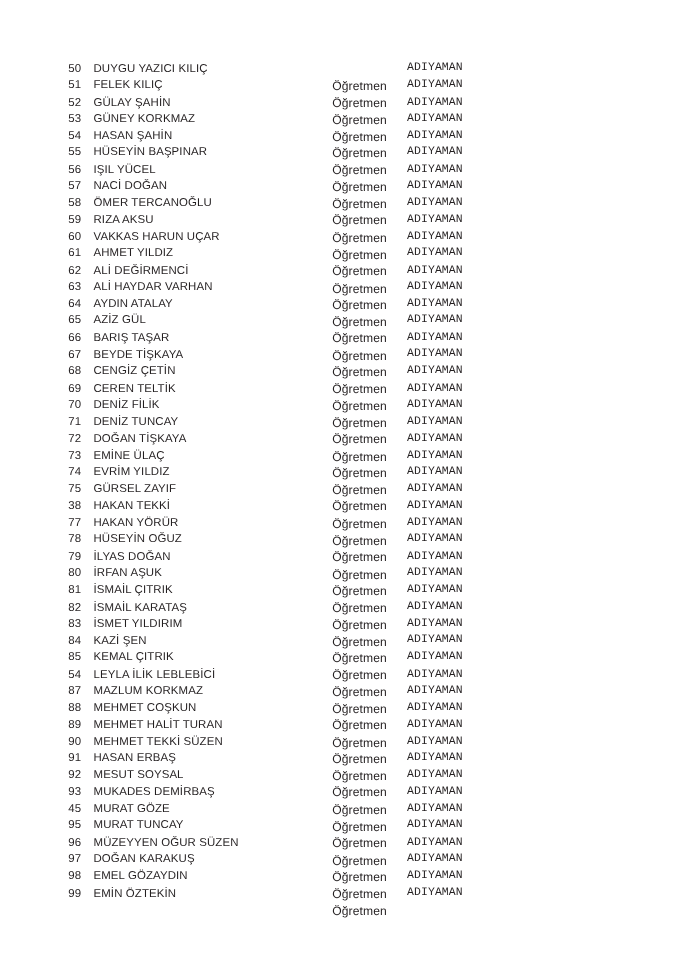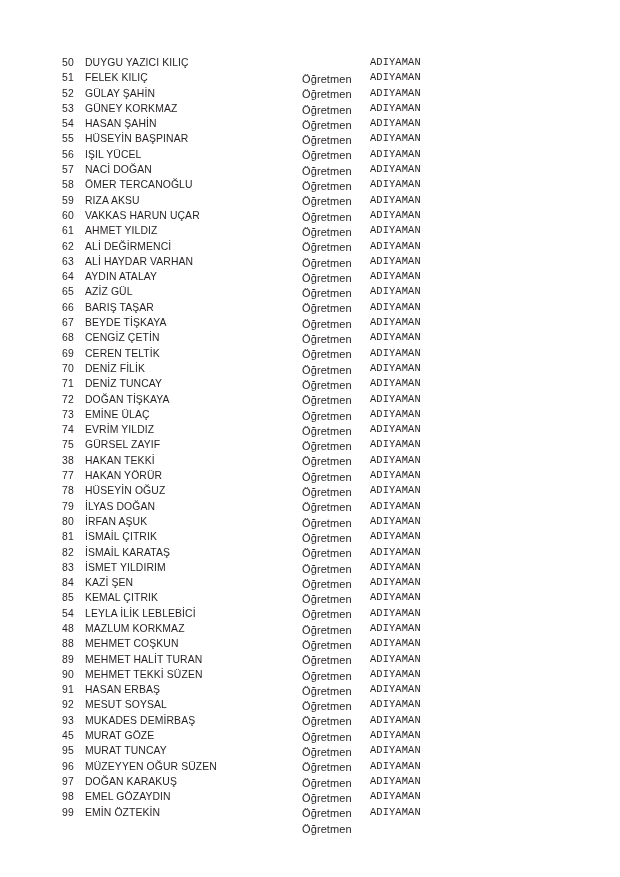--- a/index.html
+++ b/index.html
@@ -289,21 +289,21 @@
           <span class="c-title">Öğretmen</span>
           <span class="c-province">ADIYAMAN</span>
         </div>
         <div class="row">
           <span class="c-index">54</span>
           <span class="c-name">LEYLA İLİK LEBLEBİCİ</span>
           <span class="c-title">Öğretmen</span>
           <span class="c-province">ADIYAMAN</span>
         </div>
         <div class="row">
-          <span class="c-index">48</span>
+          <span class="c-index">87</span>
           <span class="c-name">MAZLUM KORKMAZ</span>
           <span class="c-title">Öğretmen</span>
           <span class="c-province">ADIYAMAN</span>
         </div>
         <div class="row">
           <span class="c-index">88</span>
           <span class="c-name">MEHMET COŞKUN</span>
           <span class="c-title">Öğretmen</span>
           <span class="c-province">ADIYAMAN</span>
         </div>

